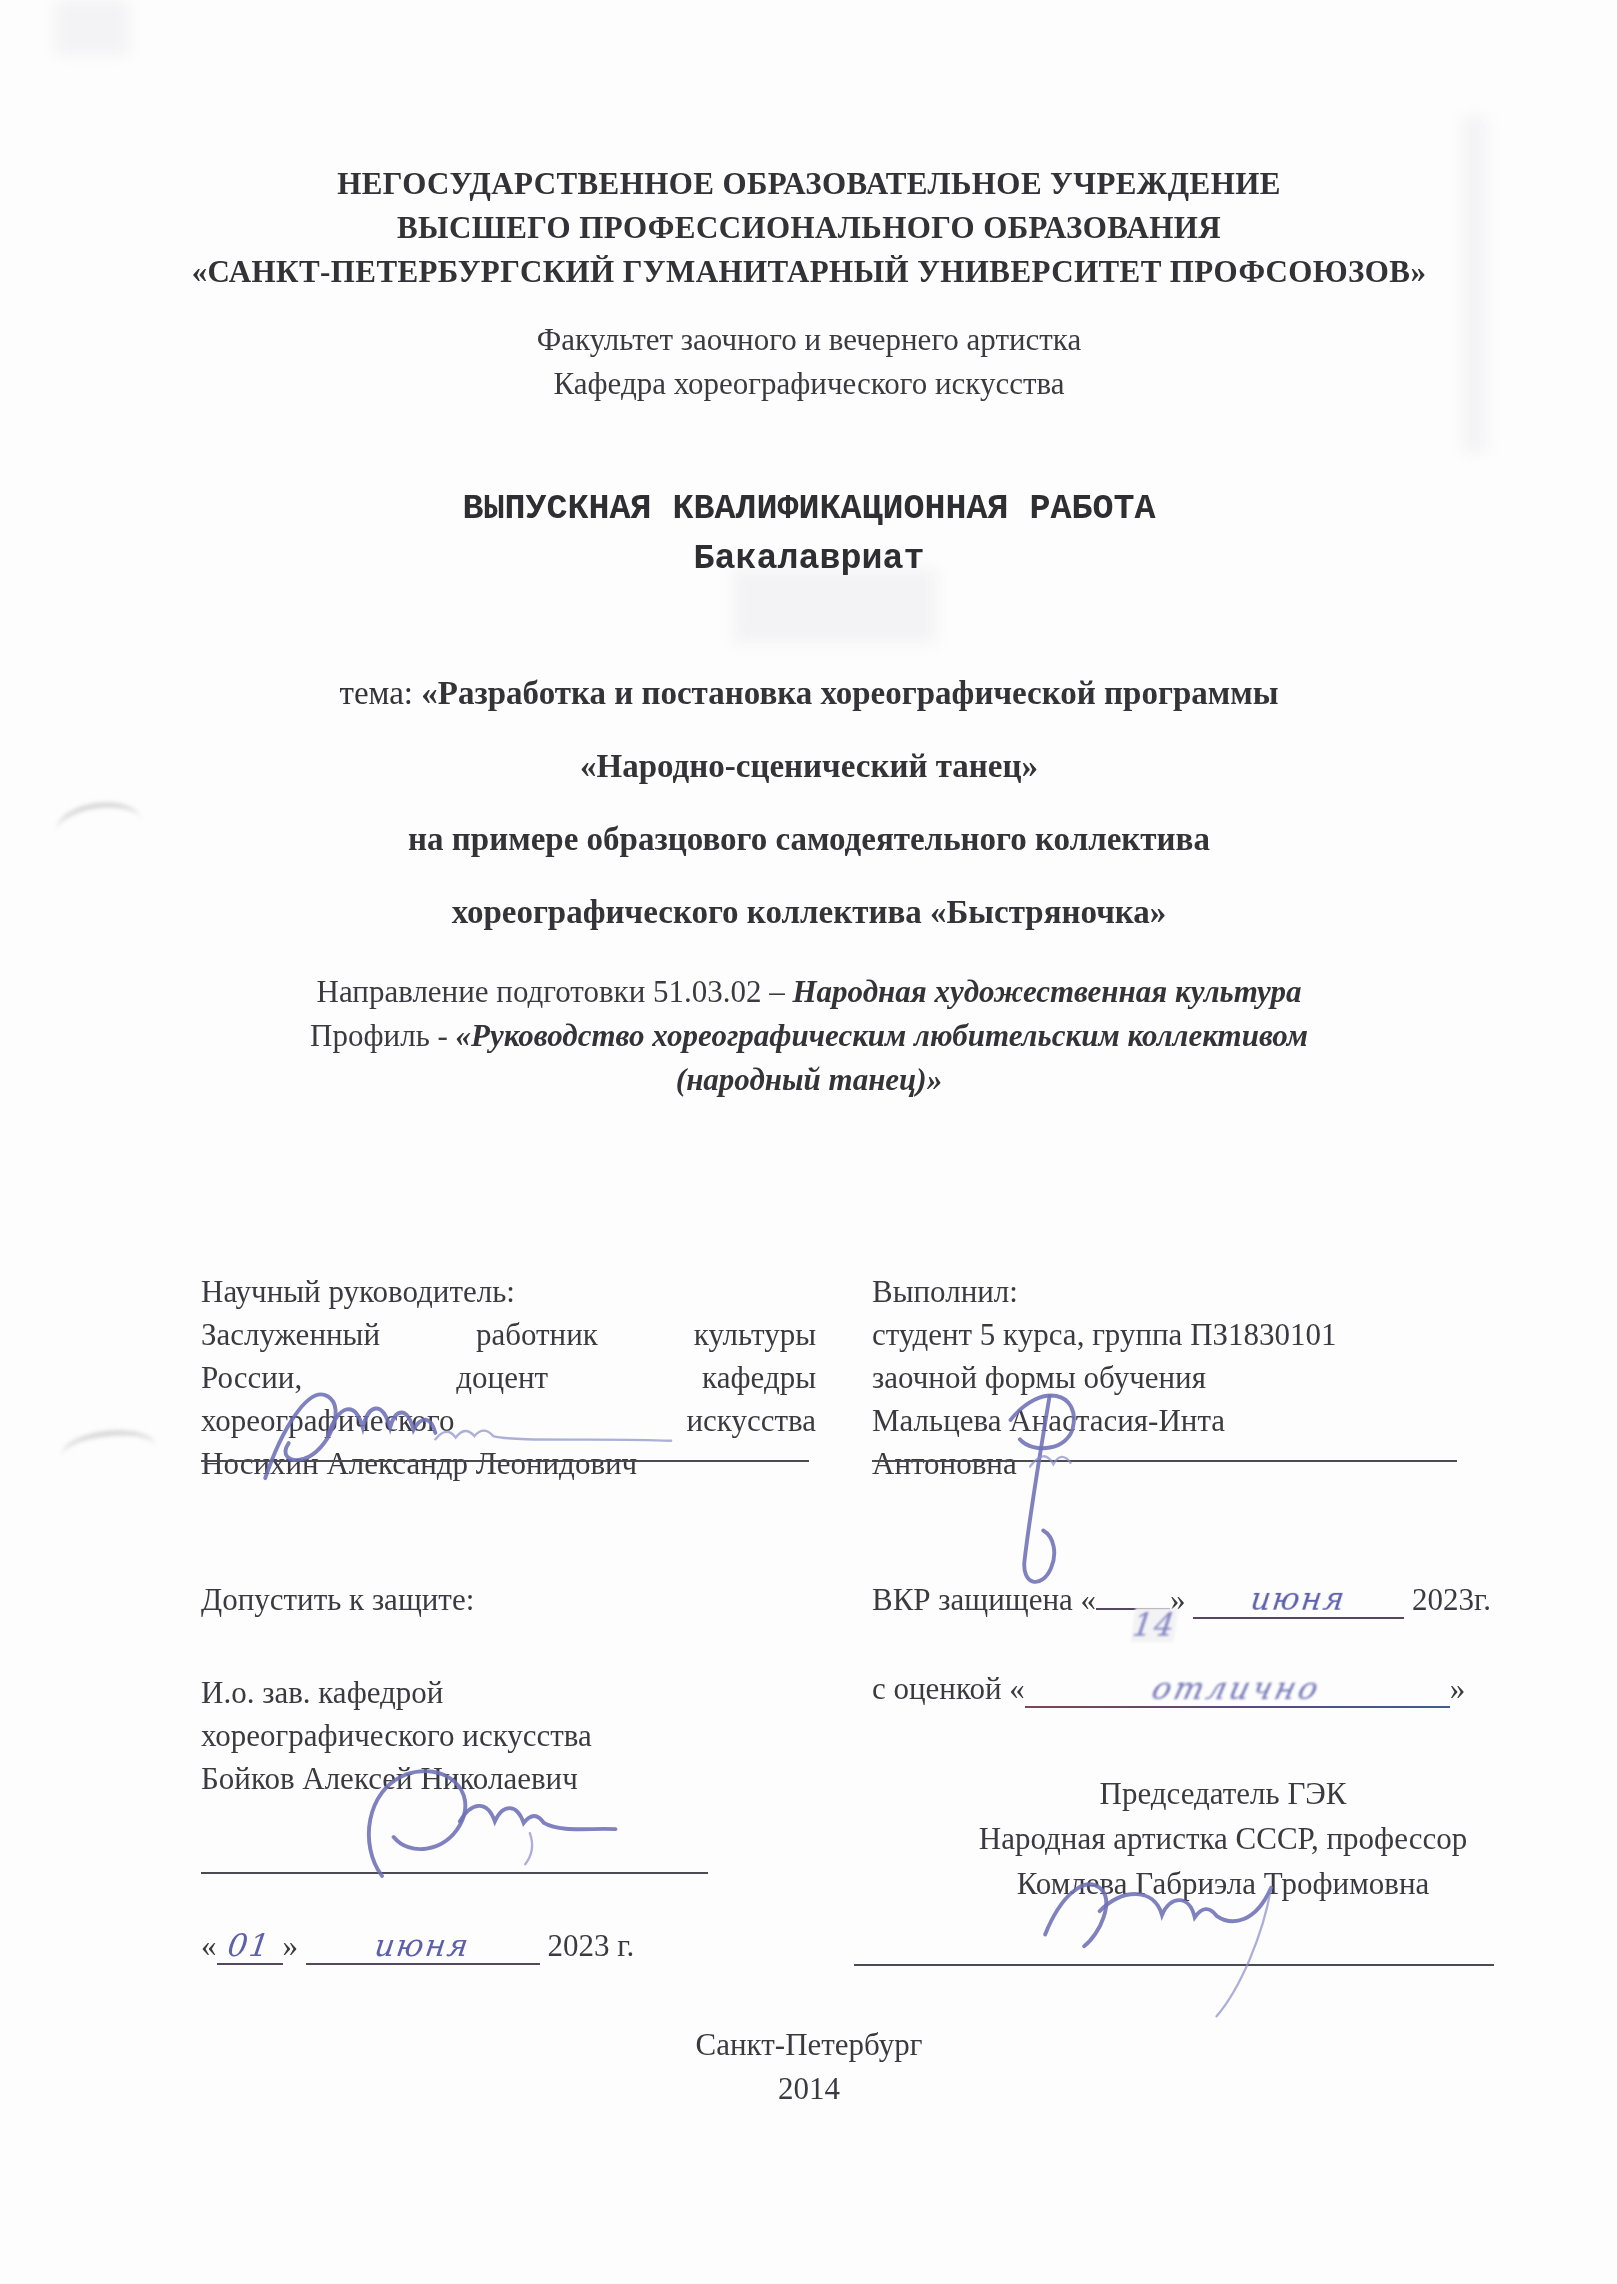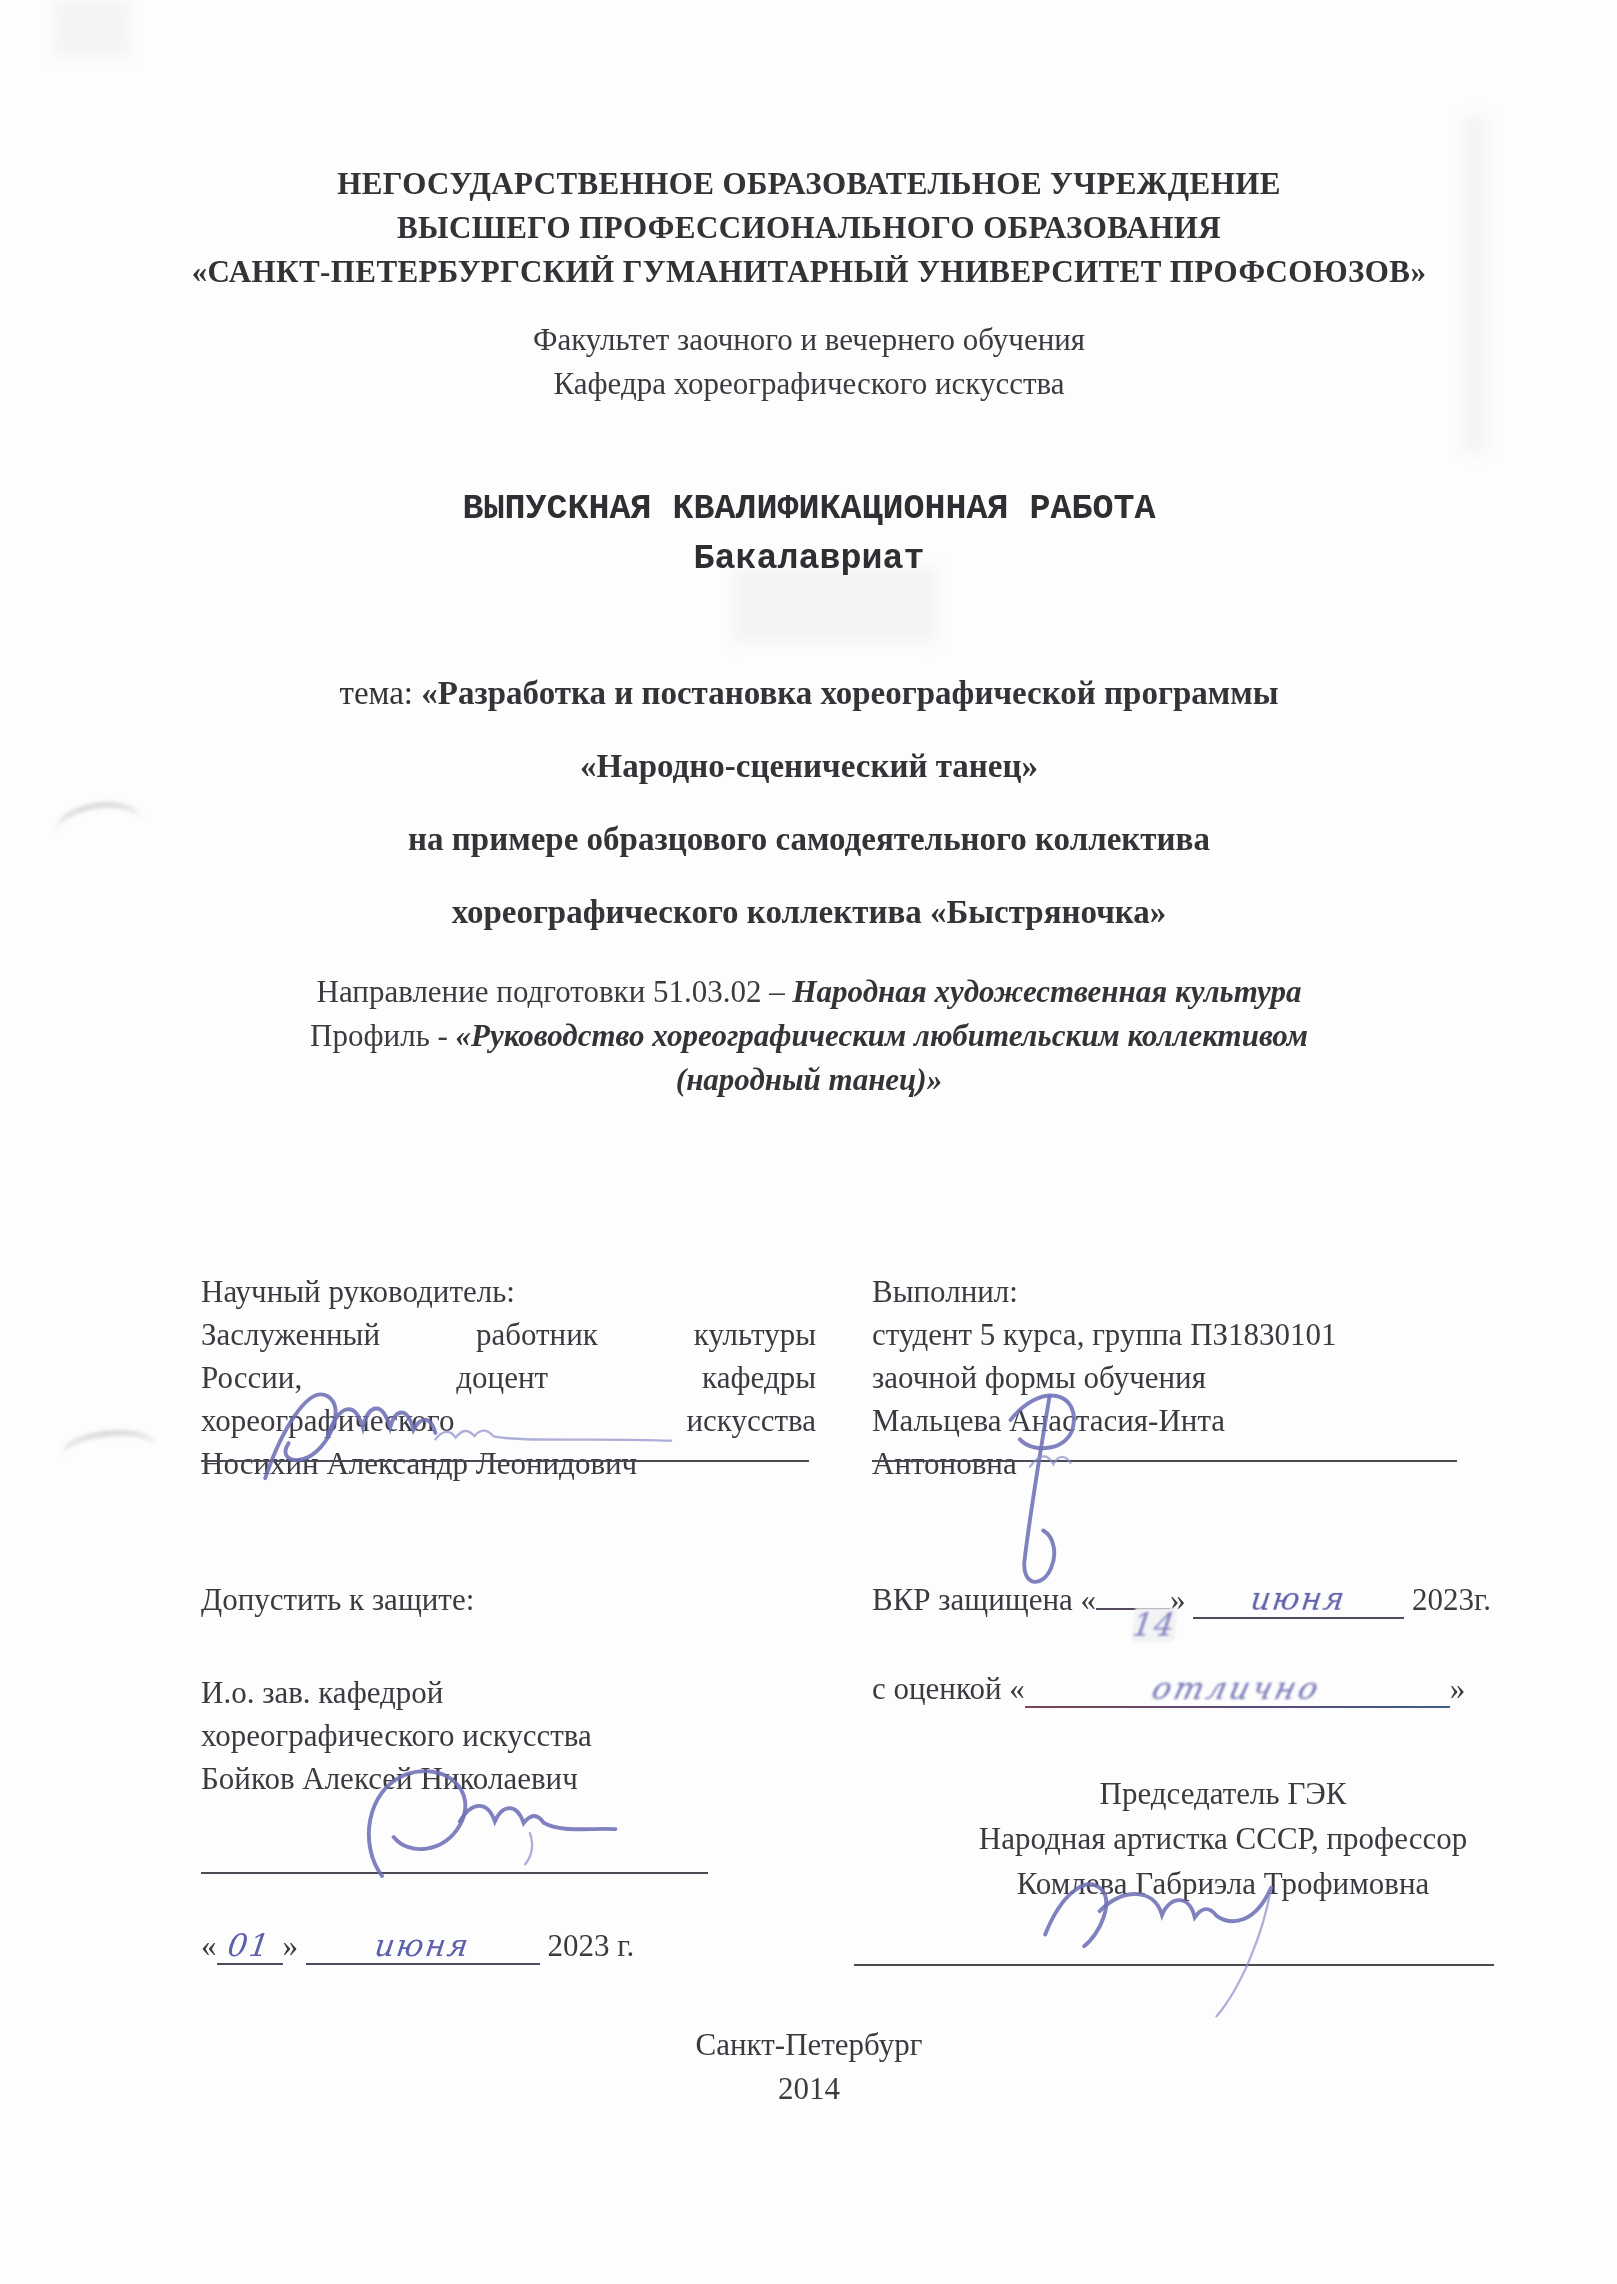--- a/index.html
+++ b/index.html
@@ -65,21 +65,21 @@
   <div class="arc arc1"></div>
   <div class="arc arc2"></div>
 
   <div class="blk full header-top">
     <div>НЕГОСУДАРСТВЕННОЕ ОБРАЗОВАТЕЛЬНОЕ УЧРЕЖДЕНИЕ</div>
     <div>ВЫСШЕГО ПРОФЕССИОНАЛЬНОГО ОБРАЗОВАНИЯ</div>
     <div>«САНКТ-ПЕТЕРБУРГСКИЙ ГУМАНИТАРНЫЙ УНИВЕРСИТЕТ ПРОФСОЮЗОВ»</div>
   </div>
 
   <div class="blk full header-sub">
-    <div>Факультет заочного и вечернего обучения</div>
+    <div>Факультет заочного и вечернего артистка</div>
     <div>Кафедра хореографического искусства</div>
   </div>
 
   <div class="blk full work-title">
     <div>ВЫПУСКНАЯ КВАЛИФИКАЦИОННАЯ РАБОТА</div>
     <div>Бакалавриат</div>
   </div>
 
   <div class="blk full theme">
     <div><span class="reg">тема: </span><span>«Разработка и постановка хореографической программы</span></div>

